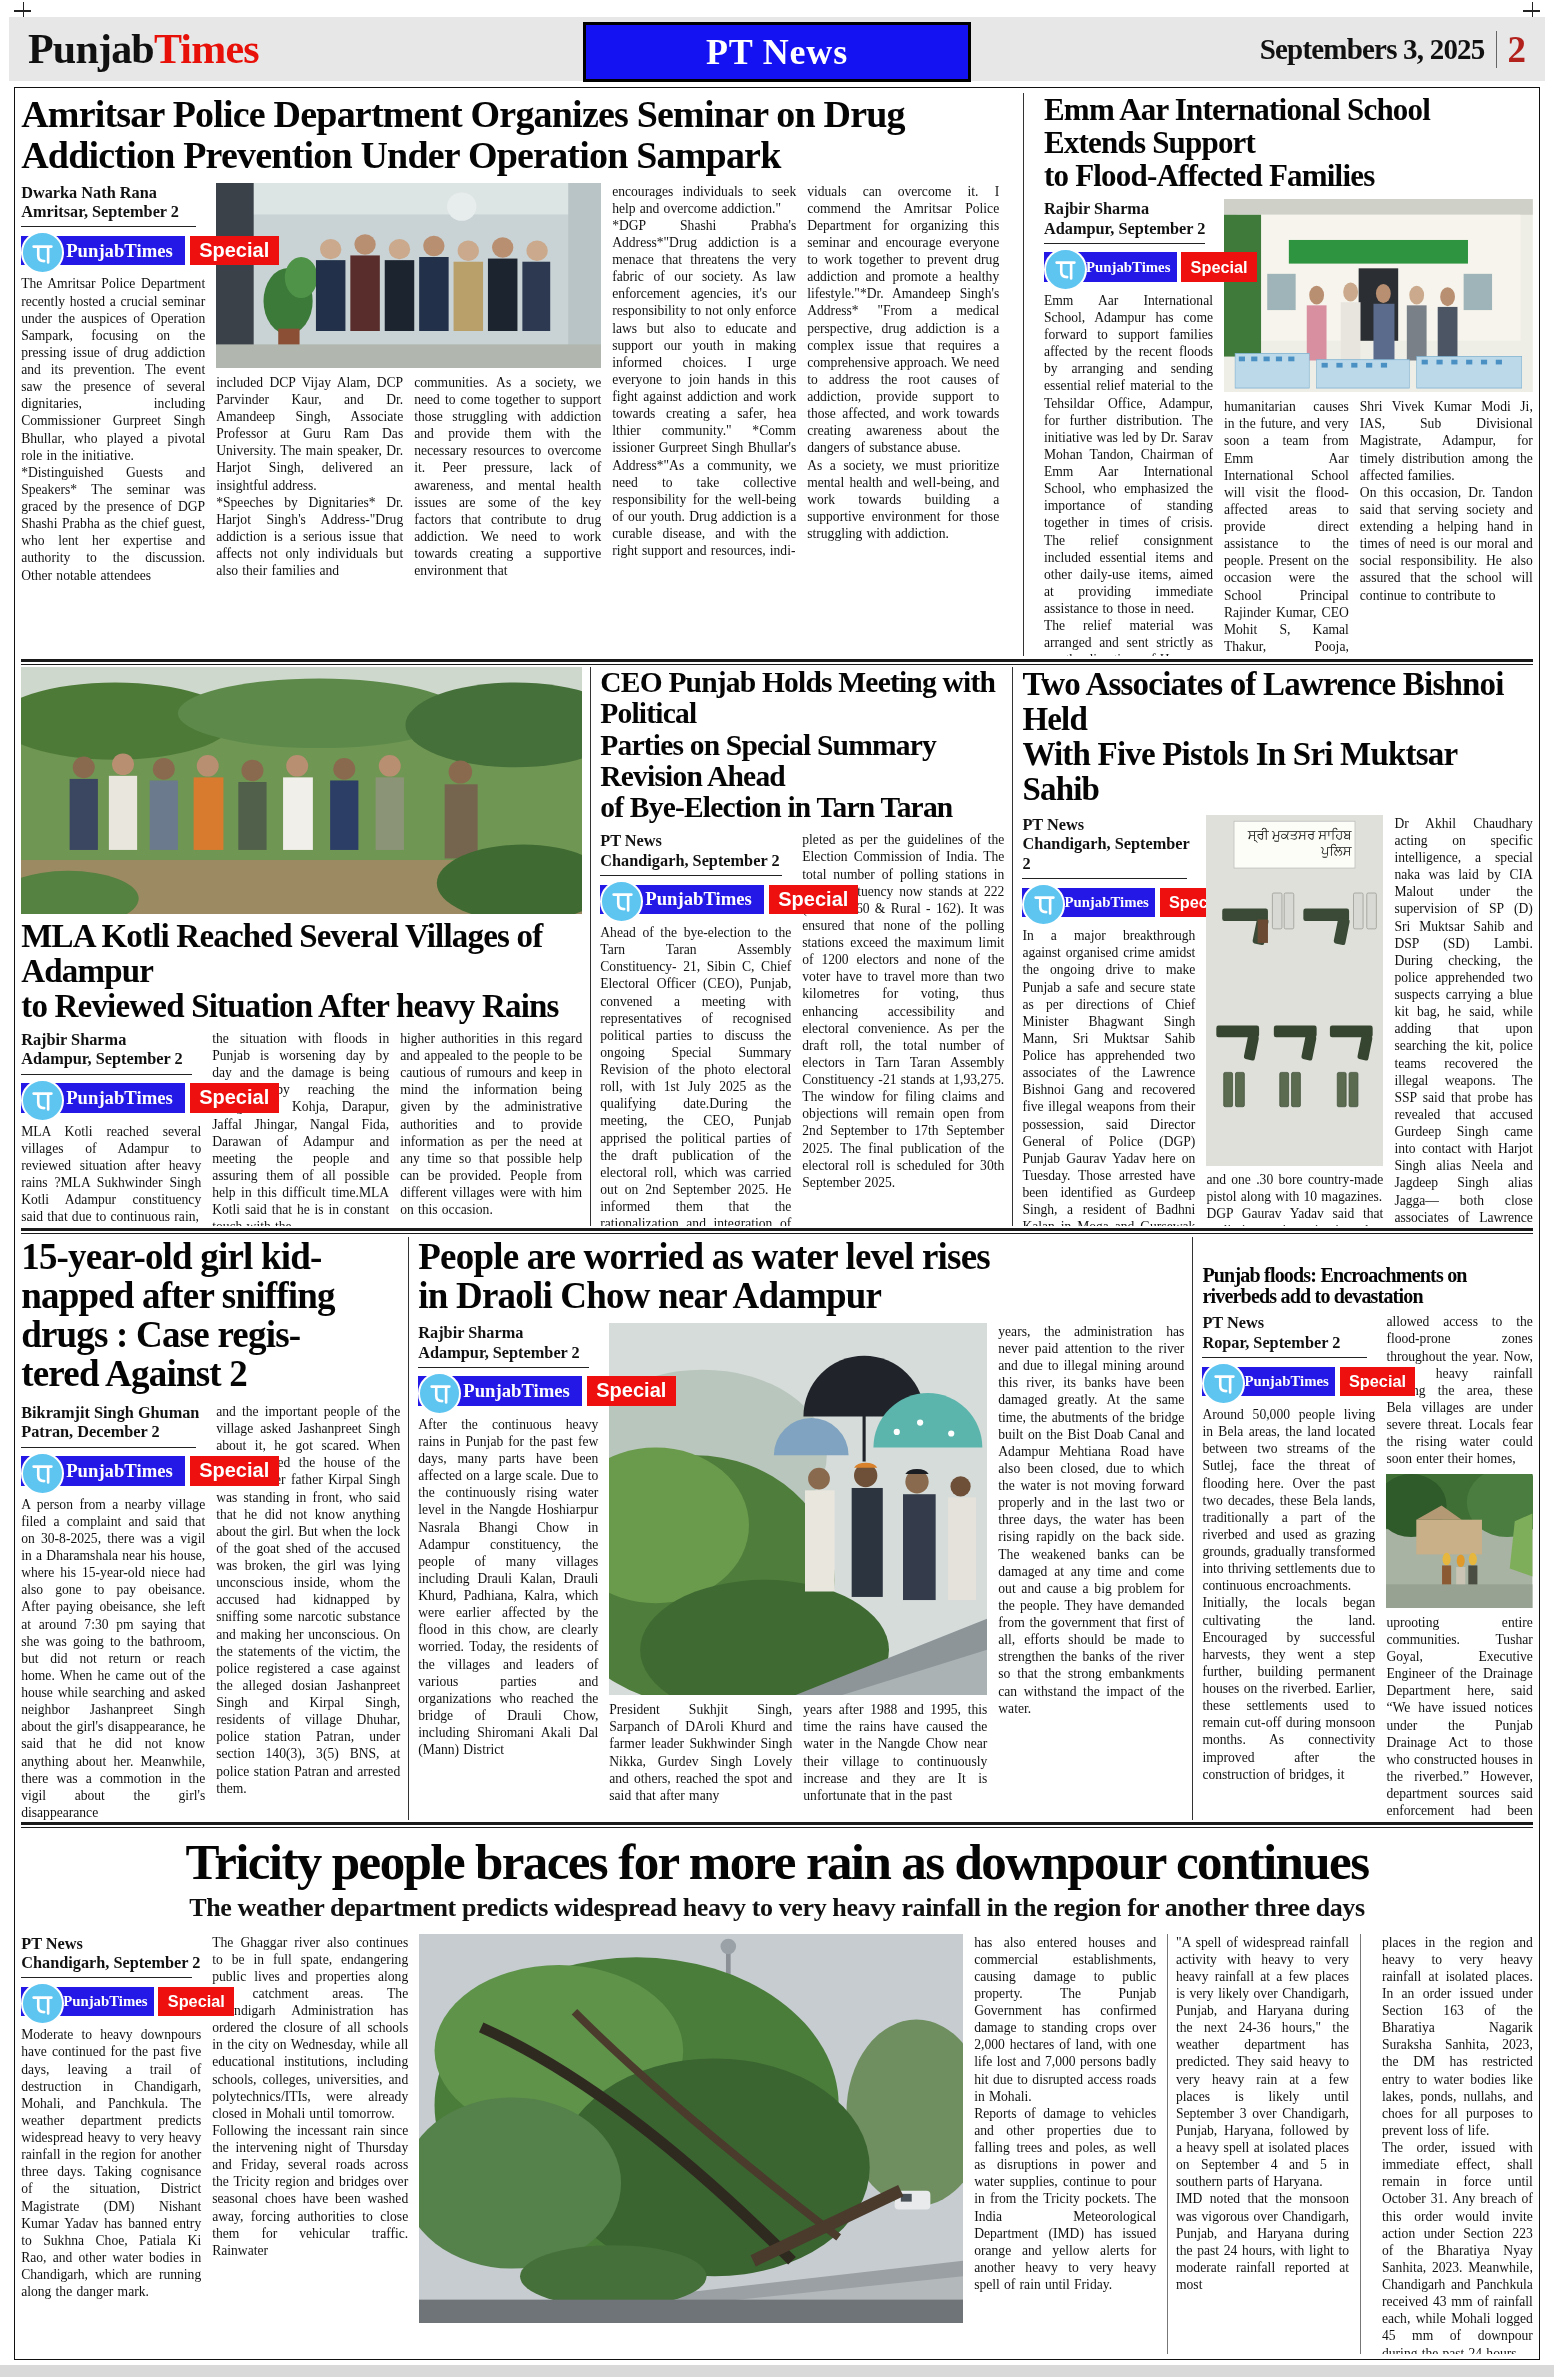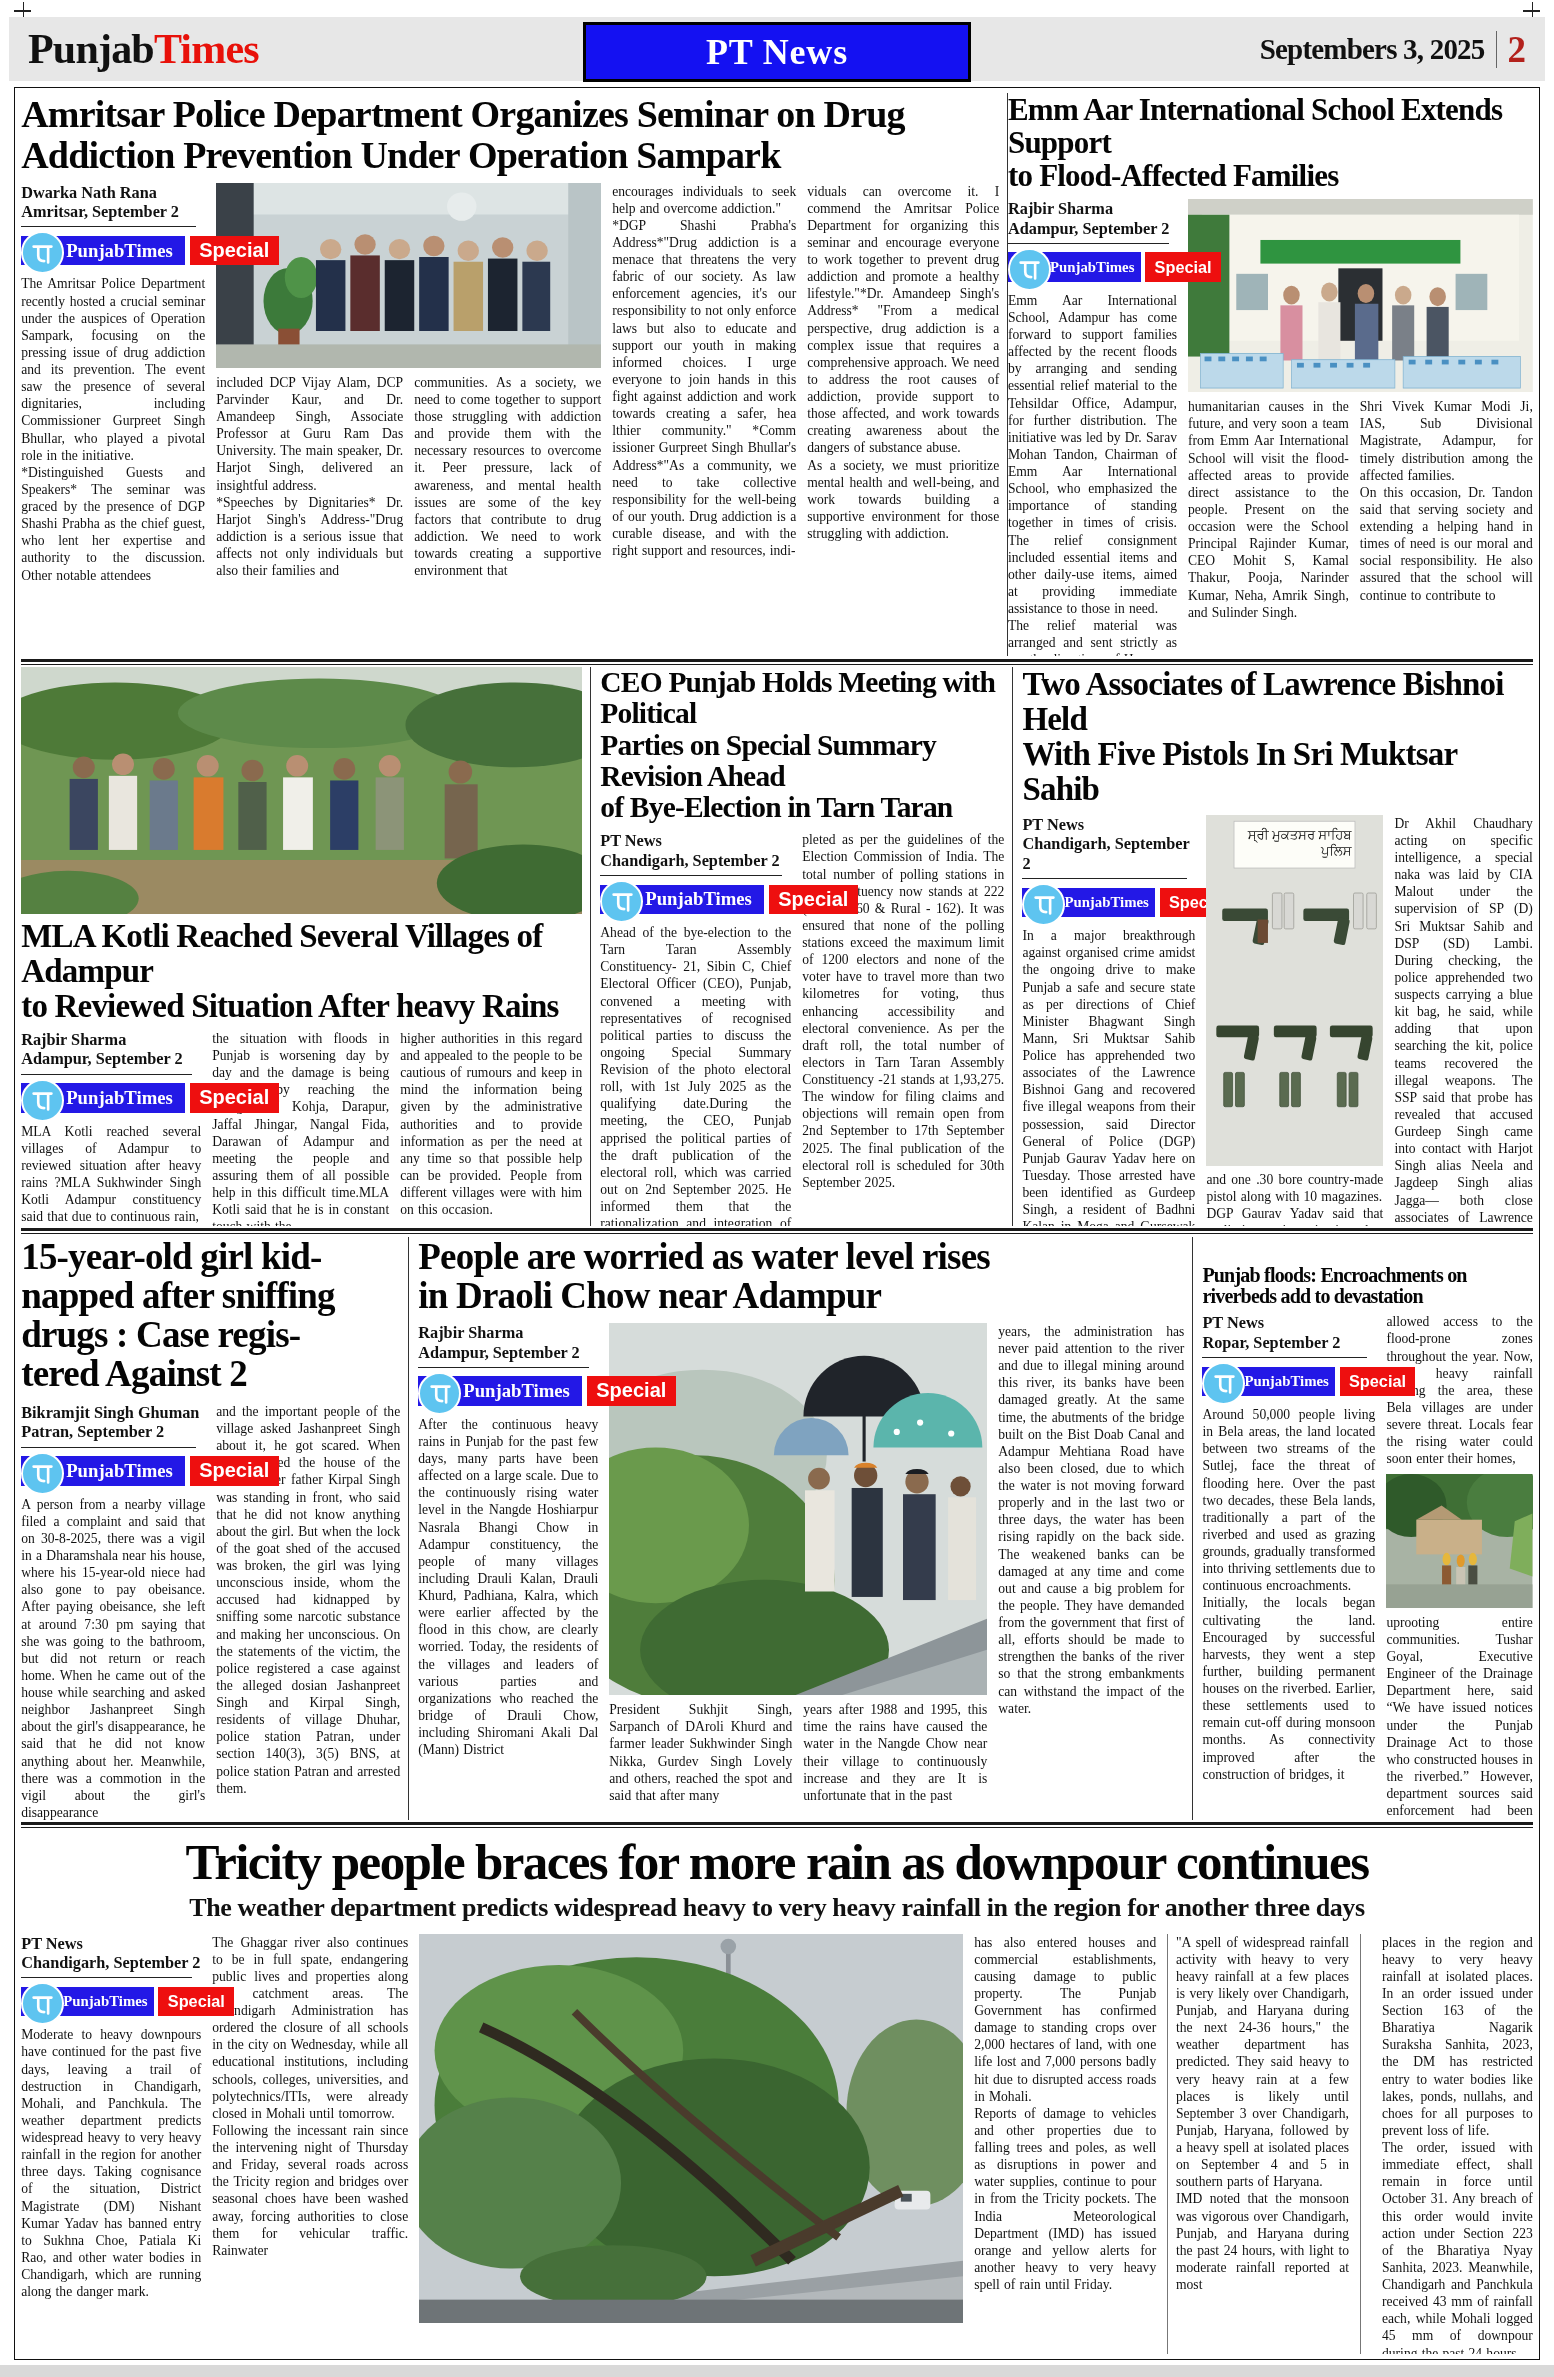--- a/index.html
+++ b/index.html
@@ -35,21 +35,21 @@
   .badge .circ{position:absolute;left:0;top:-2.3px;width:39px;height:39px;border-radius:50%;background:#5ec4f0;border:2.3px solid #fff;display:flex;align-items:center;justify-content:center;}
   .badge .special{background:#ee0f0f;color:#fff;font-family:"Liberation Sans",sans-serif;font-weight:bold;font-size:20px;height:29.5px;display:flex;align-items:center;padding:0 9.3px;margin-left:4.7px;}
   .bodytxt{font-size:13.6px;line-height:1.26;text-align:justify;white-space:pre-line;word-spacing:0.8px;}
   .cols{display:flex;gap:11px;}
   .photo{display:block;width:100%;}
   .photo svg{display:block;width:100%;height:100%;}
 
   
   .s1{display:flex;gap:7.8px;height:577px;}
   .s1-left{width:978px;flex:none;}
-  .s1-right{flex:1;border-left:1.6px solid #333;padding-left:0;}
+  .s1-right{flex:1;border-left:1.6px solid #333;padding-left:20px;margin-left:16px;}
   .hl-amritsar{font-size:38px;margin:1.6px 0 7.8px 0;}
   .hl-emm{font-size:31px;margin:1.6px 0 6.2px 0;}
   .amr-col{width:184px;flex:none;}
   .amr-mid{width:385px;flex:none;}
   .amr-photo{height:185px;margin-bottom:6.2px;}
   .emm-left{width:169px;flex:none;}
   .emm-right{flex:1;}
   .emm-photo{height:193px;margin-bottom:6.2px;}
 
   
@@ -414,21 +414,21 @@
   <div class="section s3">
     <div class="s3-left">
       <div class="hl hl-girl">15-year-old girl kid-
 napped after sniffing
 drugs : Case regis-
 tered Against 2</div>
       <div class="cols" style="margin-top:9.3px;">
         <div style="width:184px;flex:none;">
           <div class="byline">
             <span>Bikramjit Singh Ghuman</span>
-            <span class="place">Patran, September 2</span>
+            <span class="place">Patran, December 2</span>
           </div>
           <div class="byline-rule"></div>
           <div class="badge">
             <span class="circ">
                 <svg width="26.4" height="26.4" viewBox="0 0 40 40">
                   <path d="M7 10 h27 M14 10 v14 q0 8 9 8 M29 10 v24" stroke="#fff" stroke-width="4" fill="none" stroke-linecap="round"></path>
                 </svg>
               </span>
             <span class="bar">PunjabTimes</span>
             <span class="special">Special</span>

